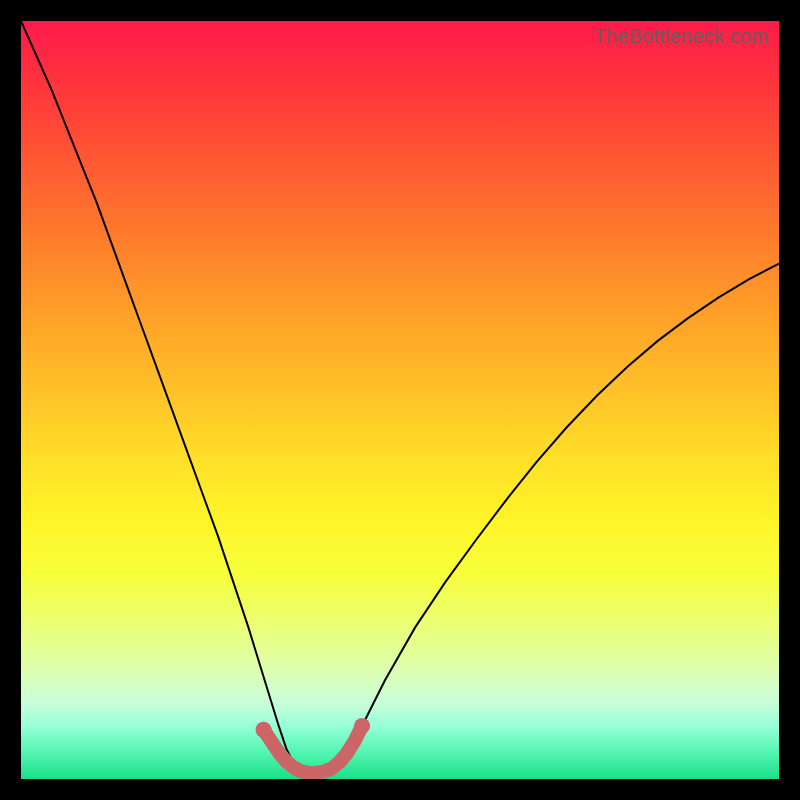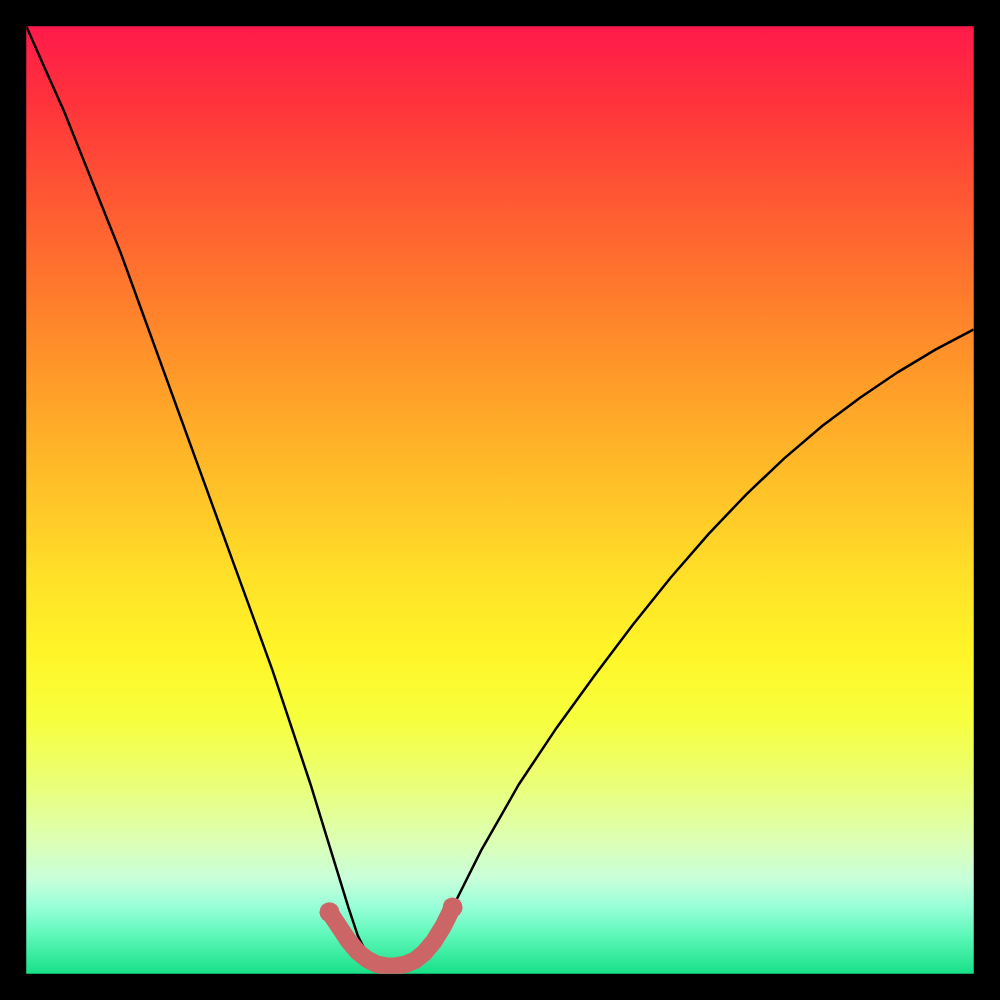--- a/index.html
+++ b/index.html
@@ -67,14 +67,15 @@
 
     <svg class="curve" viewBox="0 0 758 758" preserveAspectRatio="none">
       <path id="mainPath" d="M0.00 0.00 L15.16 34.11 L30.32 68.22 L45.48 106.12 L60.64 144.02 L75.80 181.92 L90.96 223.61 L106.12 265.30 L121.28 306.99 L136.44 348.68 L151.60 390.37 L166.76 432.06 L181.92 473.75 L197.08 515.44 L212.24 560.92 L227.40 606.40 L242.56 655.67 L257.72 704.94 L265.30 727.68 L272.88 742.84 L280.46 750.42 L288.04 754.21 L295.62 754.21 L303.20 754.21 L310.78 751.94 L318.36 746.63 L325.94 735.26 L333.52 720.10 L348.68 689.78 L363.84 659.46 L394.16 606.40 L424.48 560.92 L454.80 519.23 L485.12 479.06 L515.44 441.16 L545.76 406.29 L576.08 374.45 L606.40 345.65 L636.72 319.88 L667.04 297.14 L697.36 276.67 L727.68 258.48 L758.00 242.56" stroke="#000" stroke-width="2" fill="none"></path>
       <path id="markerPath" d="M242.56 708.73 L250.14 720.10 L257.72 731.47 L265.30 740.57 L272.88 746.63 L280.46 750.42 L288.04 751.94 L295.62 751.94 L303.20 750.42 L310.78 747.39 L318.36 741.32 L325.94 732.23 L333.52 720.10 L341.10 704.94" stroke="#cc6666" stroke-width="14" fill="none" stroke-linecap="round" stroke-linejoin="round"></path>
       <g id="markerDots">
           <circle cx="242.56" cy="708.73" r="8" fill="#cc6666"></circle>
           <circle cx="341.10" cy="704.94" r="8" fill="#cc6666"></circle>
         </g>
     </svg>
 
+    <div class="watermark">TheBottleneck.com</div>
   </div>
 </div>
 
 </body></html>

